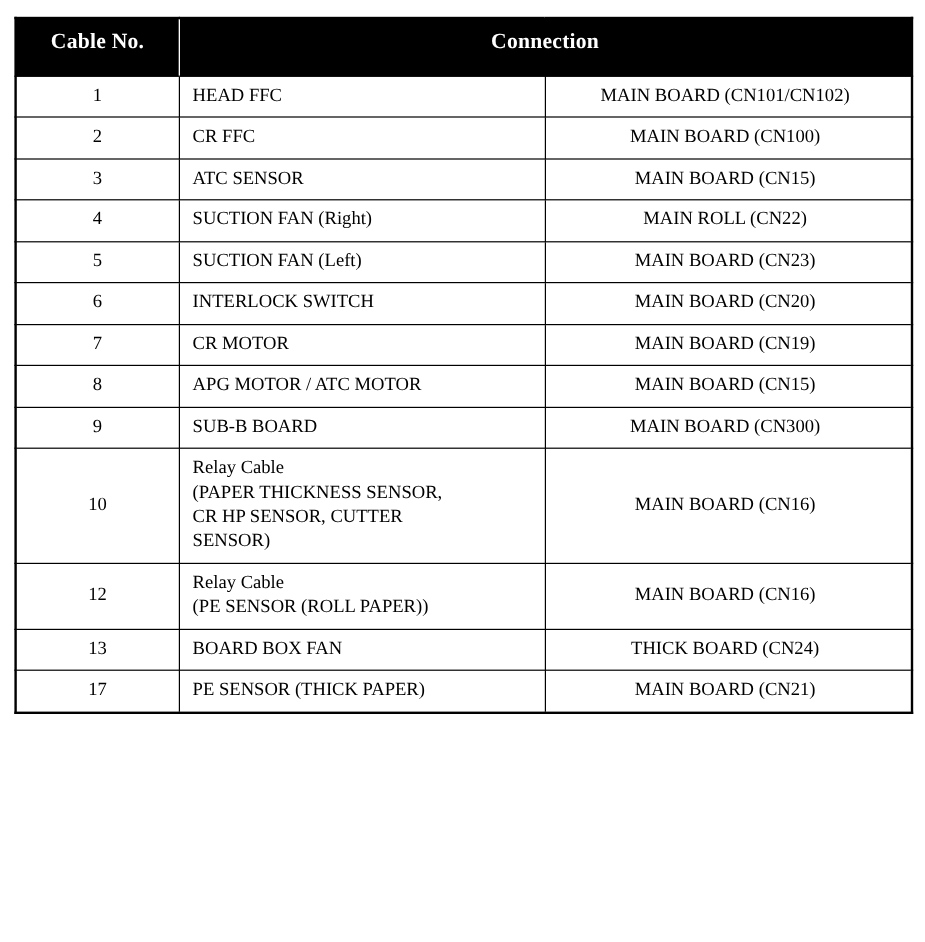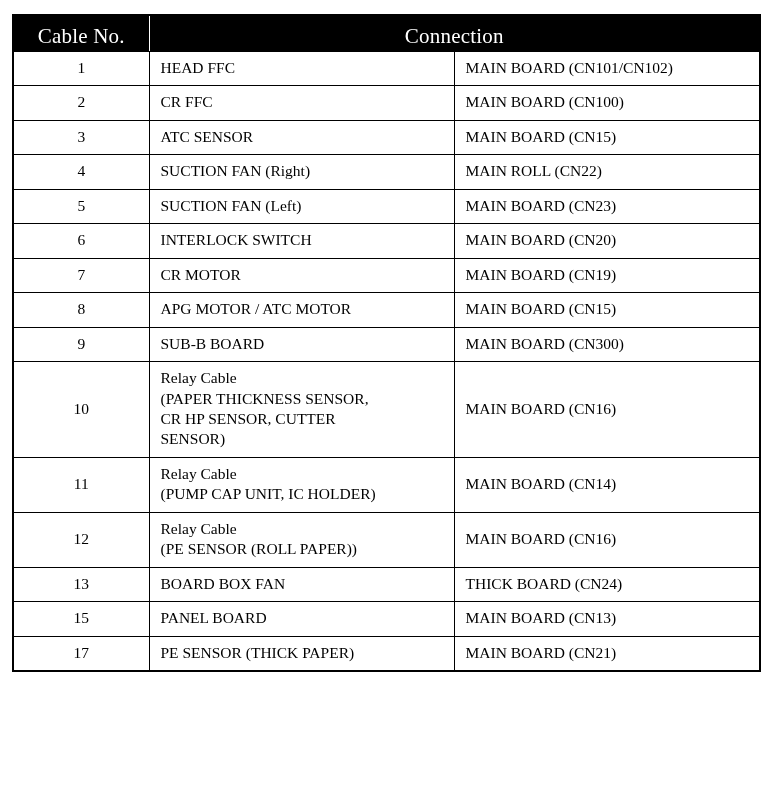--- a/index.html
+++ b/index.html
@@ -30,23 +30,23 @@
   }
   table.cable-table col.c-no { width: 136px; }
   table.cable-table col.c-name { width: 305px; }
   table.cable-table col.c-conn { width: 306px; }
 
   thead tr.header-row {
     background: #000000;
     color: #ffffff;
   }
   thead th {
-    font-weight: normal;
-    font-size: 21px;
-    padding: 8px 4px 2px 4px;
+    font-weight: bold;
+    font-size: 18px;
+    padding: 8px 4px 18px 4px;
     text-align: center;
     border: 1px solid #000000;
     letter-spacing: 0.2px;
   }
   thead th.th-no {
     border-right: 1px solid #ffffff;
   }
   tbody td {
     border: 1px solid #000000;
     font-size: 15.5px;
@@ -60,21 +60,21 @@
     padding-left: 2px;
     padding-right: 2px;
   }
   tbody td.cell-name {
     text-align: left;
     padding-left: 11px;
     padding-right: 4px;
     margin-top: 12px;
   }
   tbody td.cell-conn {
-    text-align: left;
+    text-align: center;
     padding-left: 11px;
     padding-right: 16px;
   }
   .line {
     display: block;
   }
 </style>
 </head>
 <body>
 
@@ -159,50 +159,35 @@
           <td class="cell-no">10</td>
           <td class="cell-name">
             <span class="line">Relay Cable</span>
             <span class="line">(PAPER THICKNESS SENSOR,</span>
             <span class="line">CR HP SENSOR, CUTTER</span>
             <span class="line">SENSOR)</span>
           </td>
           <td class="cell-conn">MAIN BOARD (CN16)</td>
         </tr>
         <tr>
-          <td class="cell-no">11</td>
-          <td class="cell-name">
-            <span class="line">Relay Cable</span>
-            <span class="line">(PUMP CAP UNIT, IC HOLDER)</span>
-          </td>
-          <td class="cell-conn">MAIN BOARD (CN14)</td>
-        </tr>
-        <tr>
           <td class="cell-no">12</td>
           <td class="cell-name">
             <span class="line">Relay Cable</span>
             <span class="line">(PE SENSOR (ROLL PAPER))</span>
           </td>
           <td class="cell-conn">MAIN BOARD (CN16)</td>
         </tr>
         <tr>
           <td class="cell-no">13</td>
           <td class="cell-name">
             <span class="line">BOARD BOX FAN</span>
           </td>
           <td class="cell-conn">THICK BOARD (CN24)</td>
         </tr>
         <tr>
-          <td class="cell-no">15</td>
-          <td class="cell-name">
-            <span class="line">PANEL BOARD</span>
-          </td>
-          <td class="cell-conn">MAIN BOARD (CN13)</td>
-        </tr>
-        <tr>
           <td class="cell-no">17</td>
           <td class="cell-name">
             <span class="line">PE SENSOR (THICK PAPER)</span>
           </td>
           <td class="cell-conn">MAIN BOARD (CN21)</td>
         </tr>
       </tbody>
   </table>
 </div>
 

